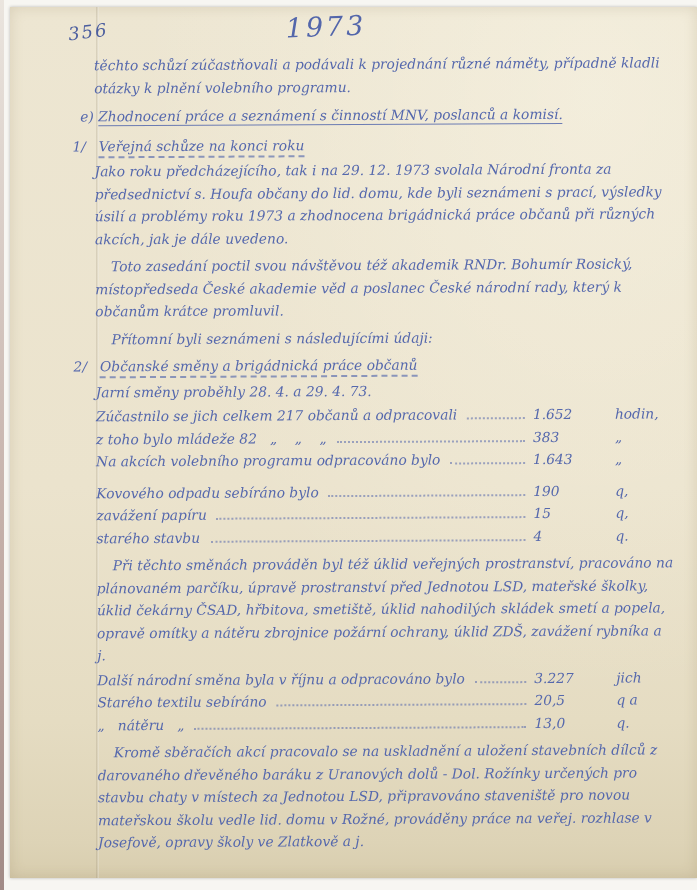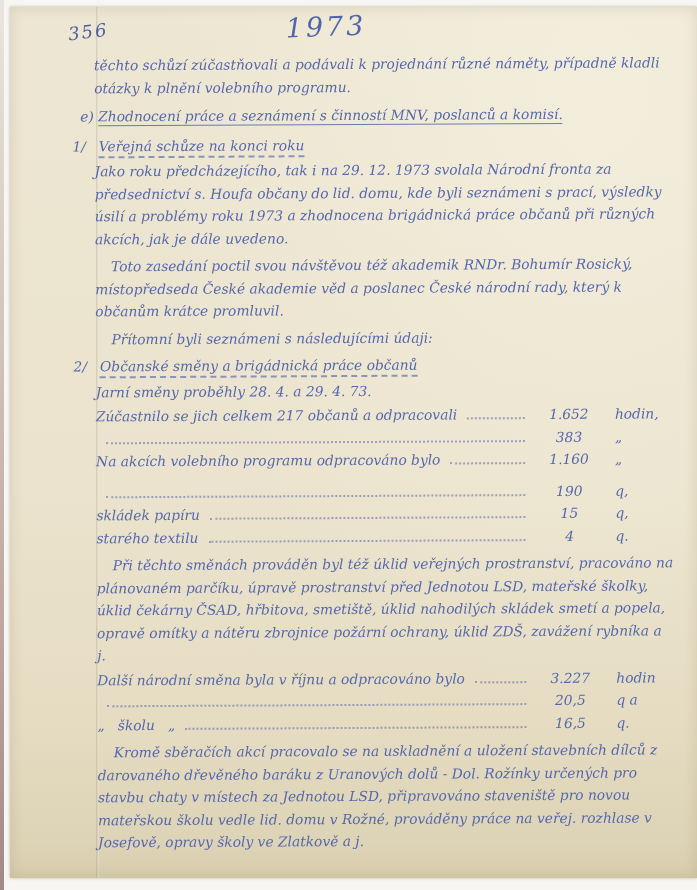--- a/index.html
+++ b/index.html
@@ -56,21 +56,21 @@
     padding-bottom:2px;
   }
   .stats{margin-top:2px;}
   .stat-row{display:flex;align-items:baseline;}
   .stat-label{white-space:pre;flex:0 0 auto;}
   .leader{
     flex:1 1 auto;
     border-bottom:2px dotted rgba(85,104,173,0.55);
     margin:0 8px 5px 10px;min-width:20px;
   }
-  .stat-value{flex:0 0 72px;text-align:center;}
+  .stat-value{flex:0 0 72px;text-align:left;}
   .stat-unit{flex:0 0 58px;padding-left:10px;}
   .gap{height:7px;}
 </style>
 </head>
 <body>
 
 <div class="scan-edge"></div>
 
 <div class="paper">
   <div class="crease"></div>
@@ -104,72 +104,75 @@
     <p>Jarní směny proběhly 28. 4. a 29. 4. 73.</p>
 
     <div class="stats">
       <div class="stat-row">
         <span class="stat-label">Zúčastnilo se jich celkem 217 občanů a odpracovali</span>
         <span class="leader"></span>
         <span class="stat-value">1.652</span>
         <span class="stat-unit">hodin,</span>
       </div>
       <div class="stat-row">
+        <span class="stat-label">z toho bylo mládeže 82   „    „    „</span>
         <span class="leader"></span>
         <span class="stat-value">383</span>
         <span class="stat-unit">„</span>
       </div>
       <div class="stat-row">
         <span class="stat-label">Na akcích volebního programu odpracováno bylo</span>
         <span class="leader"></span>
-        <span class="stat-value">1.160</span>
+        <span class="stat-value">1.643</span>
         <span class="stat-unit">„</span>
       </div>
     </div>
 
     <div class="gap"></div>
 
     <div class="stats">
       <div class="stat-row">
+        <span class="stat-label">Kovového odpadu sebíráno bylo</span>
         <span class="leader"></span>
         <span class="stat-value">190</span>
         <span class="stat-unit">q,</span>
       </div>
       <div class="stat-row">
-        <span class="stat-label">skládek papíru</span>
+        <span class="stat-label">zavážení papíru</span>
         <span class="leader"></span>
         <span class="stat-value">15</span>
         <span class="stat-unit">q,</span>
       </div>
       <div class="stat-row">
-        <span class="stat-label">starého textilu</span>
+        <span class="stat-label">starého stavbu</span>
         <span class="leader"></span>
         <span class="stat-value">4</span>
         <span class="stat-unit">q.</span>
       </div>
     </div>
 
     <p class="indent mt">Při těchto směnách prováděn byl též úklid veřejných prostranství, pracováno na plánovaném parčíku, úpravě prostranství před Jednotou LSD, mateřské školky, úklid čekárny ČSAD, hřbitova, smetiště, úklid nahodilých skládek smetí a popela, opravě omítky a nátěru zbrojnice požární ochrany, úklid ZDŠ, zavážení rybníka a j.</p>
 
     <div class="stats mt">
       <div class="stat-row">
         <span class="stat-label">Další národní směna byla v říjnu a odpracováno bylo</span>
         <span class="leader"></span>
         <span class="stat-value">3.227</span>
-        <span class="stat-unit">hodin</span>
+        <span class="stat-unit">jich</span>
       </div>
       <div class="stat-row">
+        <span class="stat-label">Starého textilu sebíráno</span>
         <span class="leader"></span>
         <span class="stat-value">20,5</span>
         <span class="stat-unit">q a</span>
       </div>
       <div class="stat-row">
-        <span class="stat-label">„   školu   „</span>
+        <span class="stat-label">„   nátěru   „</span>
         <span class="leader"></span>
-        <span class="stat-value">16,5</span>
+        <span class="stat-value">13,0</span>
         <span class="stat-unit">q.</span>
       </div>
     </div>
 
     <p class="indent mt">Kromě sběračích akcí pracovalo se na uskladnění a uložení stavebních dílců z darovaného dřevěného baráku z Uranových dolů - Dol. Rožínky určených pro stavbu chaty v místech za Jednotou LSD, připravováno staveniště pro novou mateřskou školu vedle lid. domu v Rožné, prováděny práce na veřej. rozhlase v Josefově, opravy školy ve Zlatkově a j.</p>
 
   </div>
 </div>
 
 </body></html>

